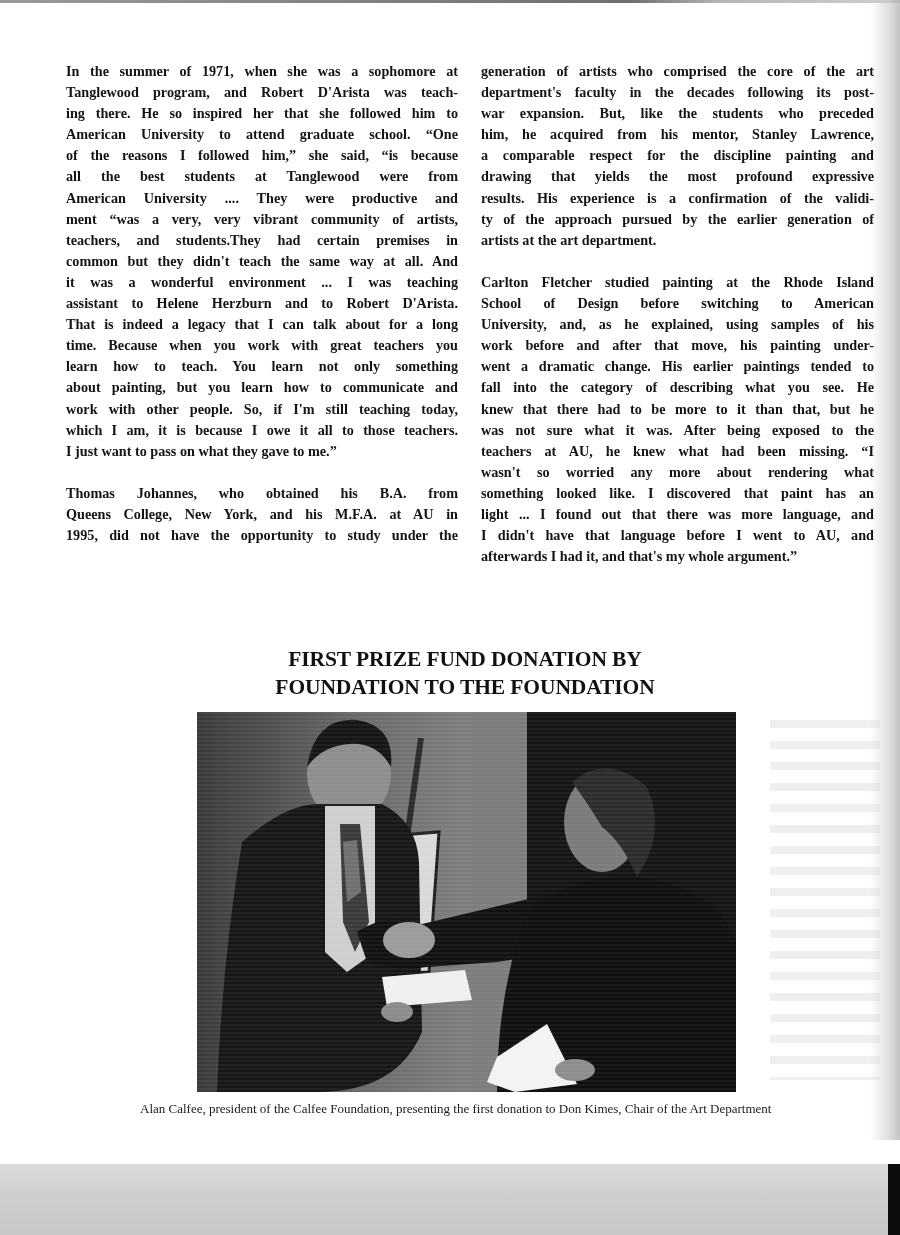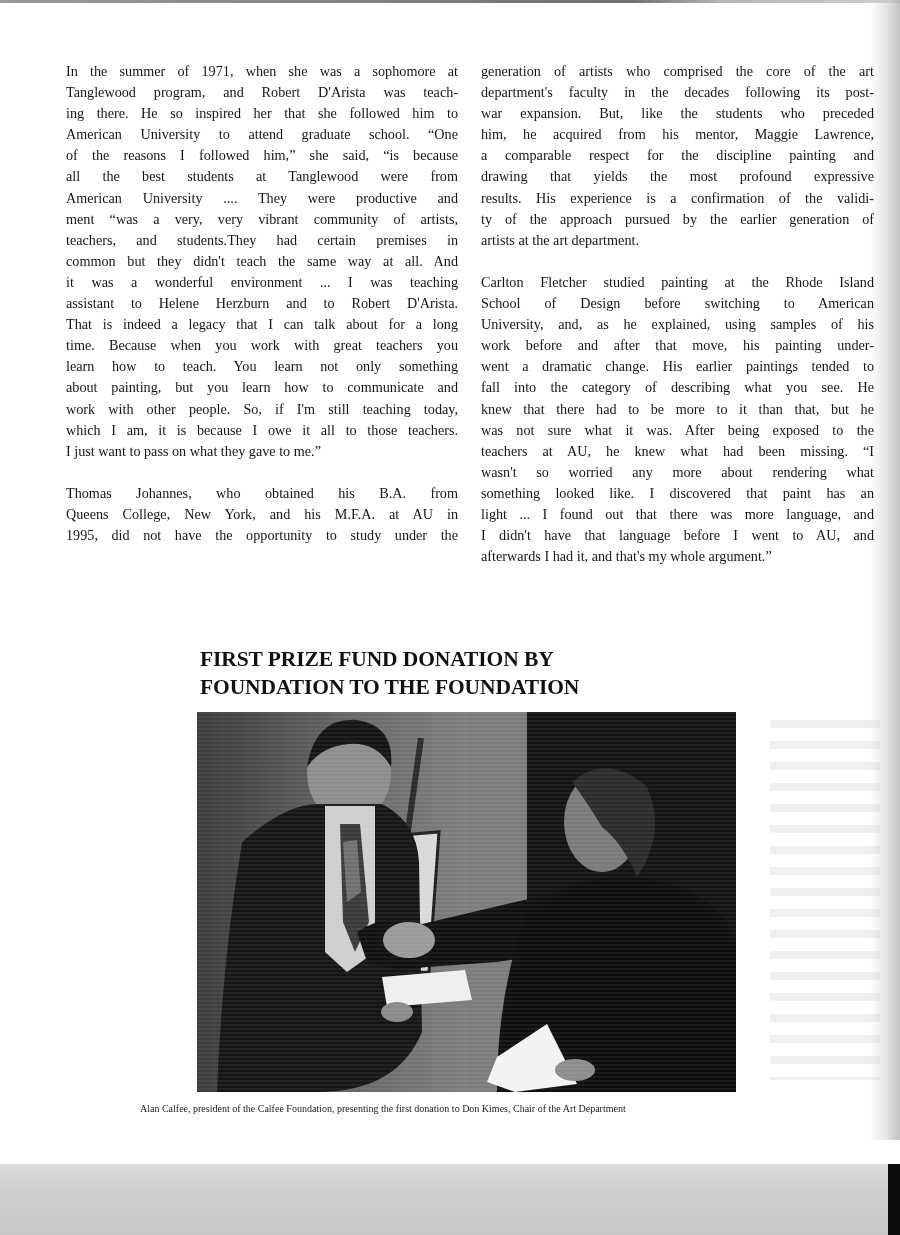--- a/index.html
+++ b/index.html
@@ -45,35 +45,36 @@
       text-align: justify;
       text-align-last: justify;
     }
     .column.left { left: 66px; width: 392px; }
     .column.right { left: 481px; width: 393px; }
     .column .line {
       display: block;
       white-space: nowrap;
       text-align: justify;
       text-align-last: justify;
+      font-weight: bold;
     }
     .column .line.last {
       text-align-last: left;
     }
     .column .gap {
       display: block;
       height: 21.1px;
     }
 
     .headline {
       position: absolute;
       left: 200px;
       top: 645px;
       width: 530px;
-      text-align: left;
+      text-align: center;
       font-weight: bold;
       font-size: 21.5px;
       line-height: 28px;
       color: #111;
       letter-spacing: -0.1px;
     }
 
     .photo {
       position: absolute;
       left: 197px;
@@ -84,21 +85,21 @@
       overflow: hidden;
     }
     .photo svg { display: block; }
 
     .caption {
       position: absolute;
       left: 140px;
       top: 1102px;
       width: 660px;
       text-align: left;
-      font-size: 10px;
+      font-size: 13px;
       line-height: 14px;
       color: #1a1a1a;
       white-space: nowrap;
     }
   </style>
 </head>
 <body>
 
 <div class="scan-top-edge"></div>
 <div class="scan-right-shade"></div>
@@ -134,21 +135,21 @@
     <span class="line">Queens College, New York, and his M.F.A. at AU in</span>
     <span class="line">1995, did not have the opportunity to study under the</span>
   </div>
 </div>
 
 <div class="column right">
   <div>
     <span class="line">generation of artists who comprised the core of the art</span>
     <span class="line">department's faculty in the decades following its post-</span>
     <span class="line">war expansion. But, like the students who preceded</span>
-    <span class="line">him, he acquired from his mentor, Maggie Lawrence,</span>
+    <span class="line">him, he acquired from his mentor, Stanley Lawrence,</span>
     <span class="line">a comparable respect for the discipline painting and</span>
     <span class="line">drawing that yields the most profound expressive</span>
     <span class="line">results. His experience is a confirmation of the validi-</span>
     <span class="line">ty of the approach pursued by the earlier generation of</span>
     <span class="line last">artists at the art department.</span>
   </div>
   <span class="gap"></span>
   <div>
     <span class="line">Carlton Fletcher studied painting at the Rhode Island</span>
     <span class="line">School of Design before switching to American</span>

